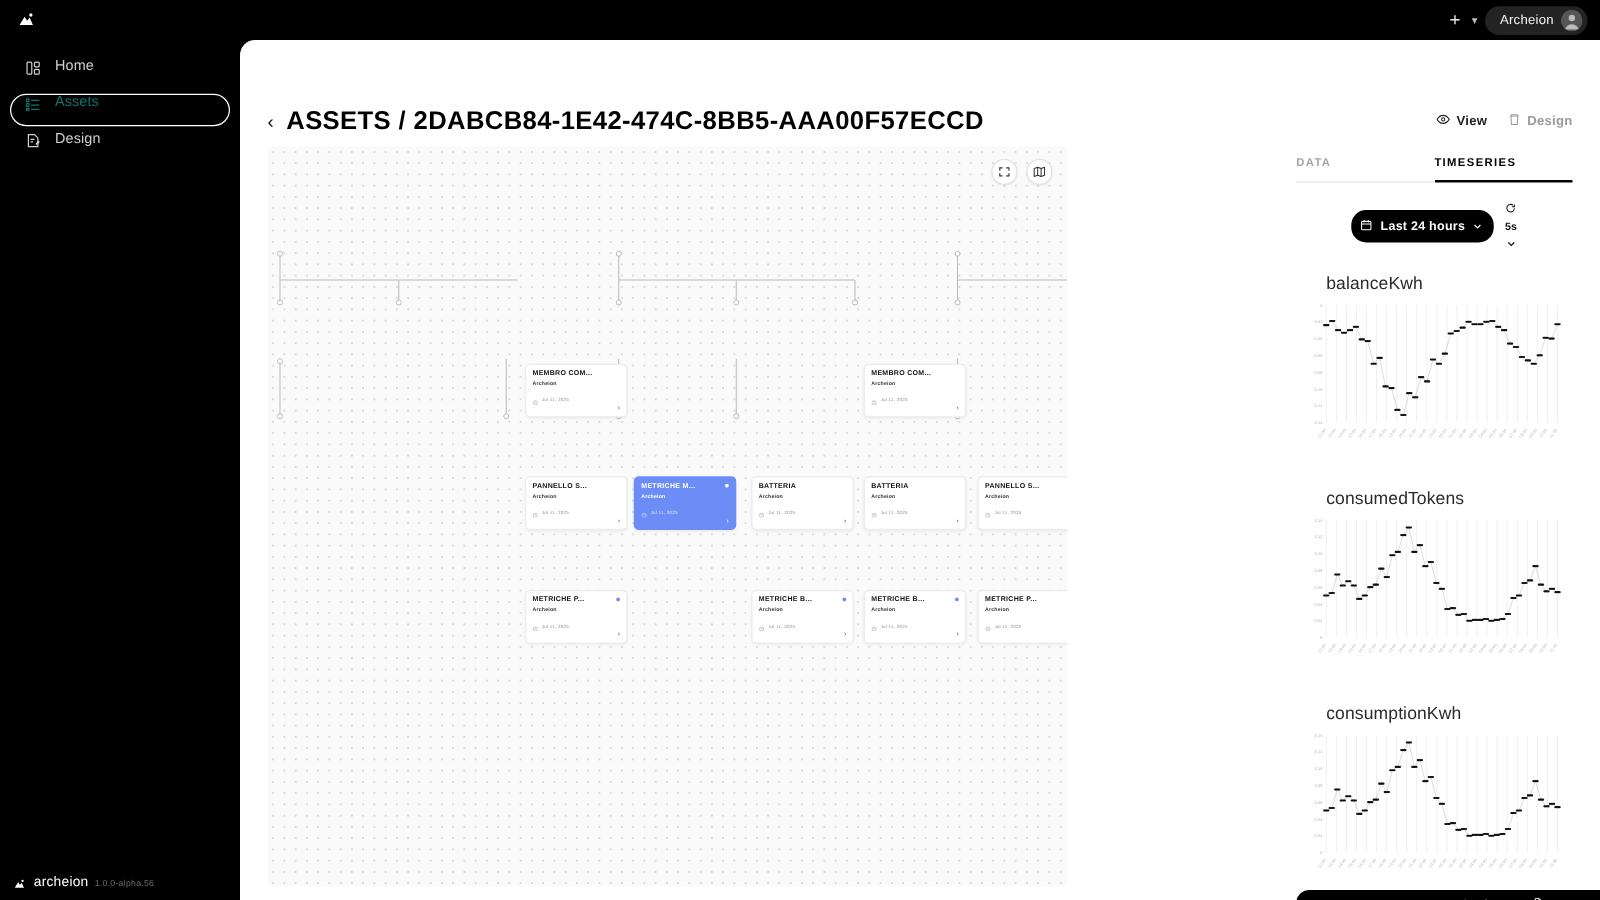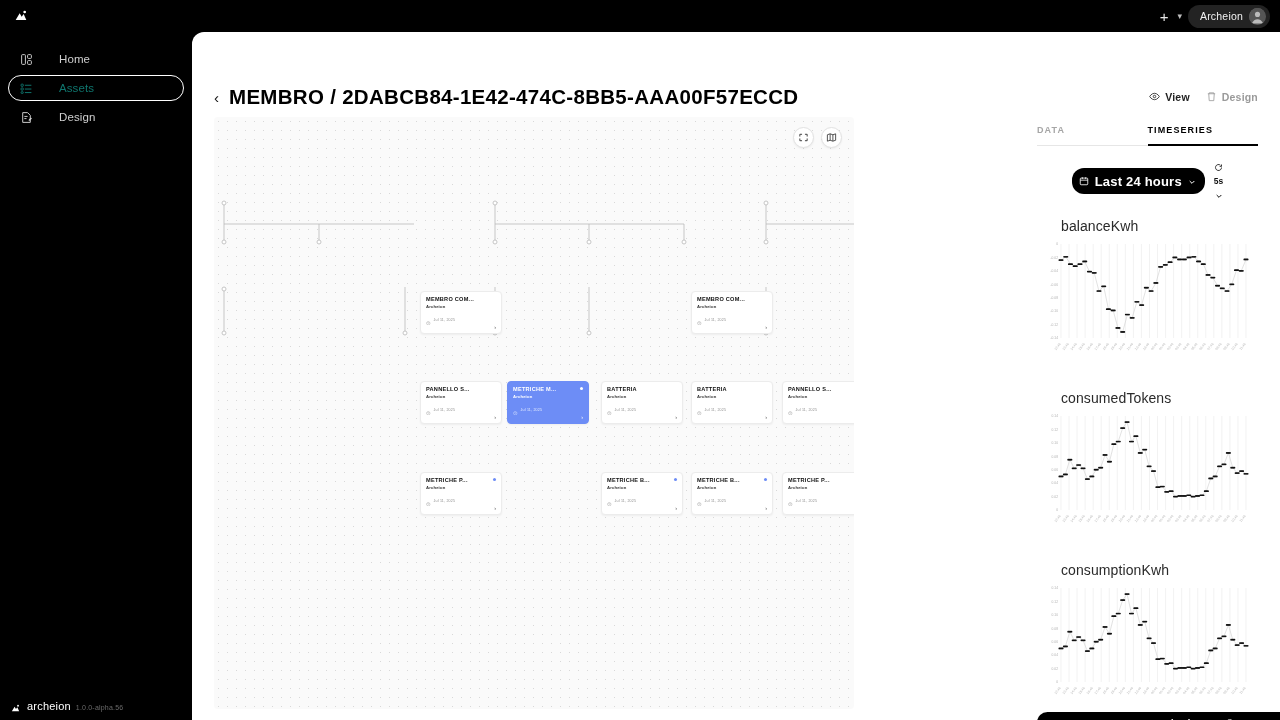--- a/index.html
+++ b/index.html
@@ -33,21 +33,21 @@
     display: flex; align-items: center; justify-content: center;
     overflow: hidden;
   }
 
   
   .sidebar {
     position: absolute; top: 32px; left: 0; width: 192px; height: 688px;
     background: #000; padding-top: 14px;
   }
   .nav-item {
-    display: flex; align-items: center; gap: 26px;
+    display: flex; gap: 11px;
     height: 26px; margin: 0 8px 3px 8px; padding: 0 10px;
     border-radius: 13px; cursor: pointer; color: #cfcfcf;
     border: 1px solid transparent;
   }
   .nav-item .nav-label { font-size: 11.5px; letter-spacing: .1px; }
   .nav-item.active { border-color: #ffffff; color: #0f766e; }
   .nav-icon { width: 14px; height: 14px; flex: 0 0 14px; display:flex; align-items:center; justify-content:center; }
 
   .footer-brand {
     position: absolute; left: 10px; bottom: 8px;
@@ -139,21 +139,21 @@
     color: #a6a6a6; border-bottom: 1px solid #e6e6e6;
   }
   .tab.active { color: #000; border-bottom: 2px solid #000; }
 
   .controls { display: flex; align-items: center; justify-content: center; gap: 9px; margin-top: 12px; }
   .range-pill {
     display: flex; align-items: center; gap: 6px;
     background: #000; color: #fff; border-radius: 12px;
     padding: 4px 9px 4px 7px; cursor: pointer;
   }
-  .range-pill .rp-label { font-size: 13px; font-weight: 700; letter-spacing: .2px; }
+  .range-pill .rp-label { font-size: 10px; font-weight: 700; letter-spacing: .2px; }
   .refresh-pill { display: flex; align-items: center; gap: 0; cursor: pointer; color: #111; flex-direction: column; }
   .refresh-pill .rf-label { font-size: 8.5px; font-weight: 700; }
 
   .chart-block { margin-top: 14px; }
   .chart-name { font-size: 14px; color: #2a2a2a; letter-spacing: .1px; margin-bottom: 2px; margin-left: 24px; }
   .chart-box { position: relative; width: 221px; height: 140px; }
   .chart-svg { display: block; }
 
   .download-btn {
     position: absolute; left: 0; bottom: -2px;
@@ -243,21 +243,21 @@
       </span>
       <span class="footer-name">archeion</span>
       <span class="footer-ver">1.0.0-alpha.56</span>
     </div>
   </div>
 
   <div class="main">
 
     <div class="page-head">
       <span class="back-chev">‹</span>
-      <span class="page-title">MEMBRO / 2DABCB84-1E42-474C-8BB5-AAA00F57ECCD</span>
+      <span class="page-title">ASSETS / 2DABCB84-1E42-474C-8BB5-AAA00F57ECCD</span>
       <div class="head-actions">
         <div class="head-btn">
           <span>
             <svg width="11" height="11" viewBox="0 0 24 24" fill="none" stroke="#222" stroke-width="1.8">
                 <path d="M1.5 12S5.5 5 12 5s10.5 7 10.5 7-4 7-10.5 7S1.5 12 1.5 12z"></path>
                 <circle cx="12" cy="12" r="2.7"></circle>
               </svg>
           </span>
           <span class="hb-label">View</span>
         </div>

